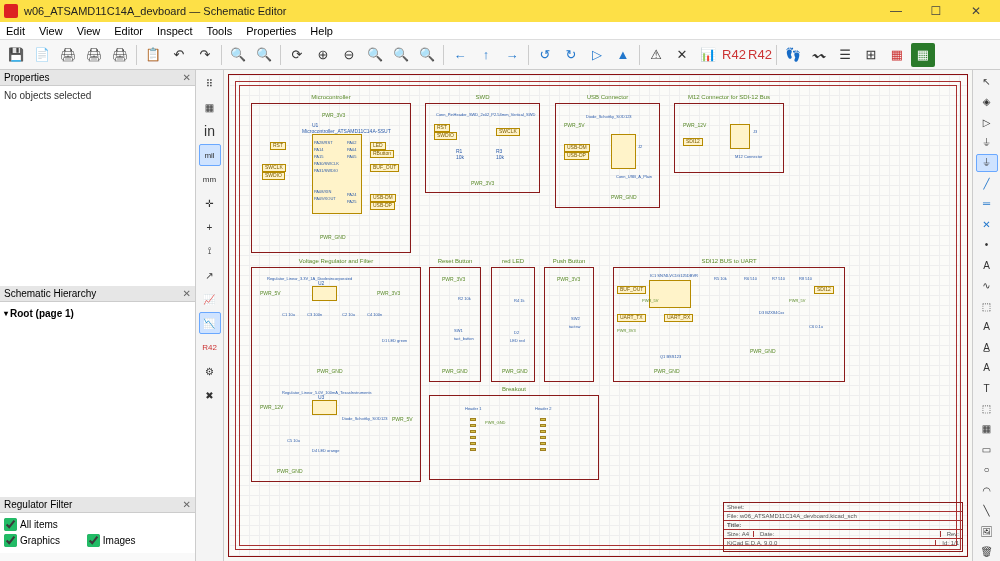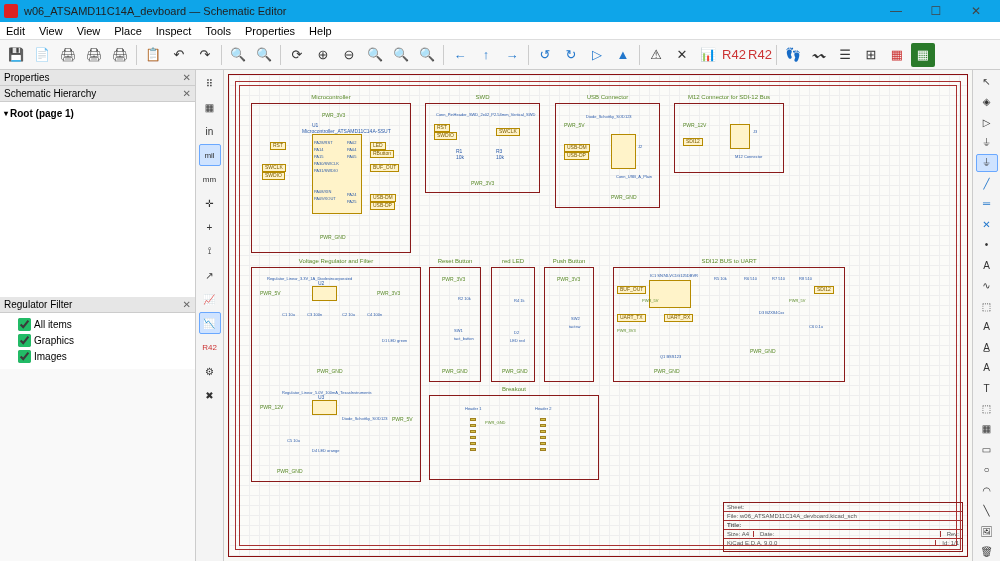--- a/index.html
+++ b/index.html
@@ -1,34 +1,34 @@
 <!DOCTYPE html>
 <html><head>
 <meta charset="utf-8">
 <style>
   * { box-sizing: border-box; margin: 0; padding: 0; font-family: "Segoe UI", Tahoma, sans-serif; }
   body { width: 1000px; height: 561px; overflow: hidden; background: #fff; font-size: 11px; color: #000; }
-  .titlebar { height: 22px; display: flex; align-items: center; padding: 0 4px; background: #0ea5e9; }
+  .titlebar { height: 22px; display: flex; align-items: center; padding: 0 4px; background: #fde047; }
   .titlebar .icon { width:14px;height:14px;background:#d22;border-radius:2px;margin-right:6px;}
   .titlebar .title { flex:1; font-size:11px; color:#222;}
   .winbtn { width:40px; text-align:center; font-size:12px; color:#444; cursor:default;}
   .menubar { height:18px; display:flex; align-items:center; padding:0 6px; gap:14px; font-size:11px; border-bottom:1px solid #ddd;}
   .menubar span{cursor:default;}
   .toolbar { height:30px; display:flex; align-items:center; padding:0 4px; gap:2px; border-bottom:1px solid #ccc; background:#f7f7f7;}
   .tbtn { width:24px;height:24px; display:flex;align-items:center;justify-content:center; border:1px solid transparent; border-radius:2px; font-size:13px; color:#333; background:#fff0;}
   .tsep{width:1px;height:20px;background:#ccc;margin:0 2px;}
   .main { display:flex; height:491px; }
   .leftcol { width:196px; display:flex; flex-direction:column; border-right:1px solid #ccc; background:#f9f9f9;}
   .panel-head { height:16px; background:#e6e6e6; display:flex; align-items:center; padding:0 4px; font-size:10px; border-bottom:1px solid #ccc;}
   .panel-head .x{margin-left:auto;font-size:10px;color:#666;}
   .props-body{ flex:0 0 200px; padding:4px; font-size:10px; color:#333; background:#fff;}
   .hier-body{ flex:0 0 195px; padding:4px; font-size:10px; background:#fff; }
   .hier-body .root{font-weight:bold; padding:2px 0;}
   .filter-body{ padding:4px; font-size:10px; background:#fff;}
-  .filter-body label{display:inline-flex;align-items:center;gap:3px;min-width:80px;margin:1px 14px;}
+  .filter-body label{display:inline-flex;align-items:center;gap:3px;min-width:80px;margin:1px 0;}
   .filter-body input{accent-color:#2b6;}
   .vtoolbar{ width:28px; background:#f4f4f4; border-right:1px solid #ccc; display:flex; flex-direction:column; align-items:center; padding-top:2px; gap:2px;}
   .vbtn{width:22px;height:22px;font-size:10px;display:flex;align-items:center;justify-content:center;border:1px solid transparent;border-radius:2px;color:#333;}
   .vbtn.sel{background:#cfe3ff;border-color:#6aa8ff;}
   .canvas-wrap{flex:1; position:relative; background:#f7f7f4;}
   .rtoolbar{width:28px;background:#f4f4f4;border-left:1px solid #ccc;display:flex;flex-direction:column;align-items:center;padding-top:2px;gap:2px;}
   .canvas{position:absolute;inset:0; background:
     linear-gradient(#eee 1px,transparent 1px) 0 0/10px 10px,
     linear-gradient(90deg,#eee 1px,transparent 1px) 0 0/10px 10px,
     #fbfbf8;
@@ -56,21 +56,21 @@
   <div class="title">w06_ATSAMD11C14A_devboard — Schematic Editor</div>
   <div class="winbtn">—</div>
   <div class="winbtn">☐</div>
   <div class="winbtn close">✕</div>
 </div>
 
 <div class="menubar">
   <span>Edit</span>
   <span>View</span>
   <span>View</span>
-  <span>Place</span>
+  <span>Editor</span>
   <span>Inspect</span>
   <span>Tools</span>
   <span>Properties</span>
   <span>Help</span>
 </div>
 
 <div class="toolbar">
   <div class="tbtn">💾</div>
   <div class="tbtn">📄</div>
   <div class="tbtn">🖨</div>
@@ -113,20 +113,23 @@
   <div class="tbtn" style="color:#c33;">▦</div>
   <div class="tbtn" style="background:#2a7a2a;color:#fff;">▦</div>
 </div>
 
 <div class="main">
 
   <div class="leftcol">
     <div class="panel-head">
       <span>Properties</span>
       <span class="x">✕</span>
+    </div>
+    <div class="props-body">
+      <span>No objects selected</span>
     </div>
 
     <div class="panel-head">
       <span>Schematic Hierarchy</span>
       <span class="x">✕</span>
     </div>
     <div class="hier-body">
       <div class="root" style="display:flex;align-items:center;gap:2px;">
         <span style="font-size:8px;">▾</span>
         <span>Root (page 1)</span>
@@ -152,21 +155,21 @@
             <span>Images</span>
           </label>
       </div>
 
     </div>
   </div>
 
   <div class="vtoolbar">
     <div class="vbtn">⠿</div>
     <div class="vbtn">▦</div>
-    <div class="vbtn" style="font-size:10px;">in</div>
+    <div class="vbtn" style="font-size:14px;">in</div>
     <div class="vbtn sel" style="font-size:8px;">mil</div>
     <div class="vbtn" style="font-size:8px;">mm</div>
     <div class="vbtn">✛</div>
     <div class="vbtn">+</div>
     <div class="vbtn">⟟</div>
     <div class="vbtn">↗</div>
     <div class="vbtn">📈</div>
     <div class="vbtn sel">📉</div>
     <div class="vbtn" style="color:#c33;font-size:8px;">R42</div>
     <div class="vbtn">⚙</div>

